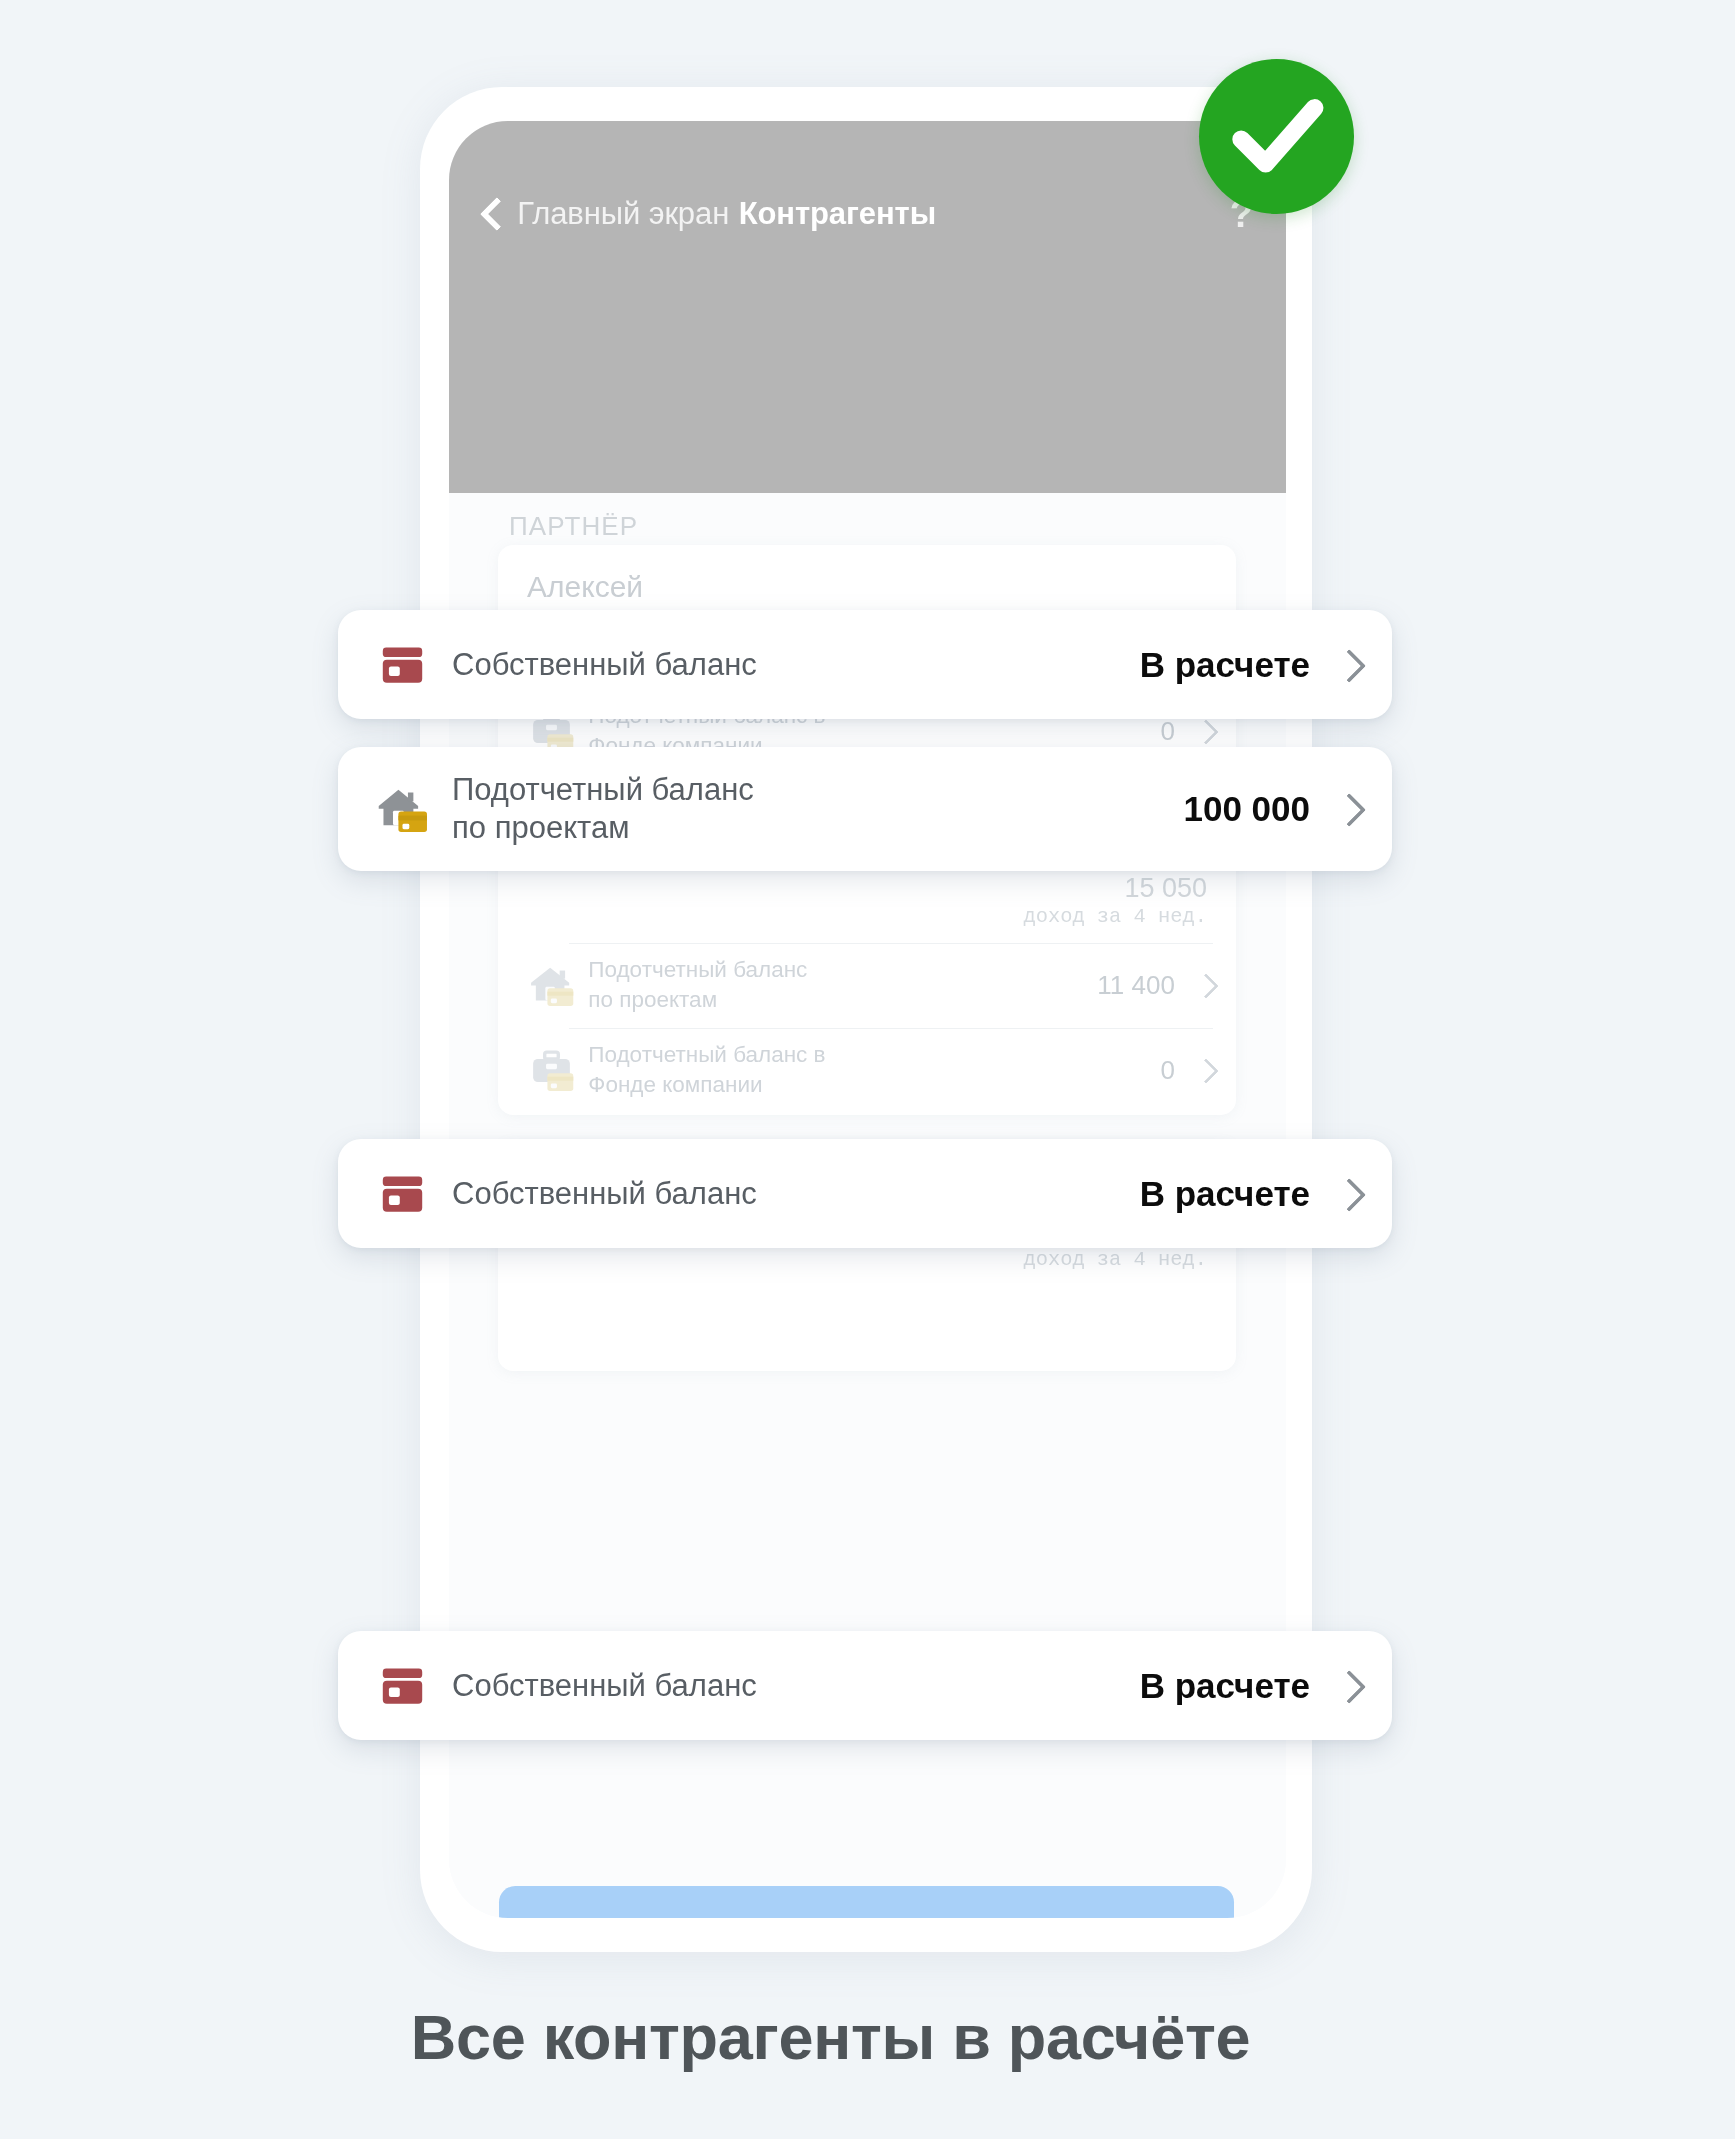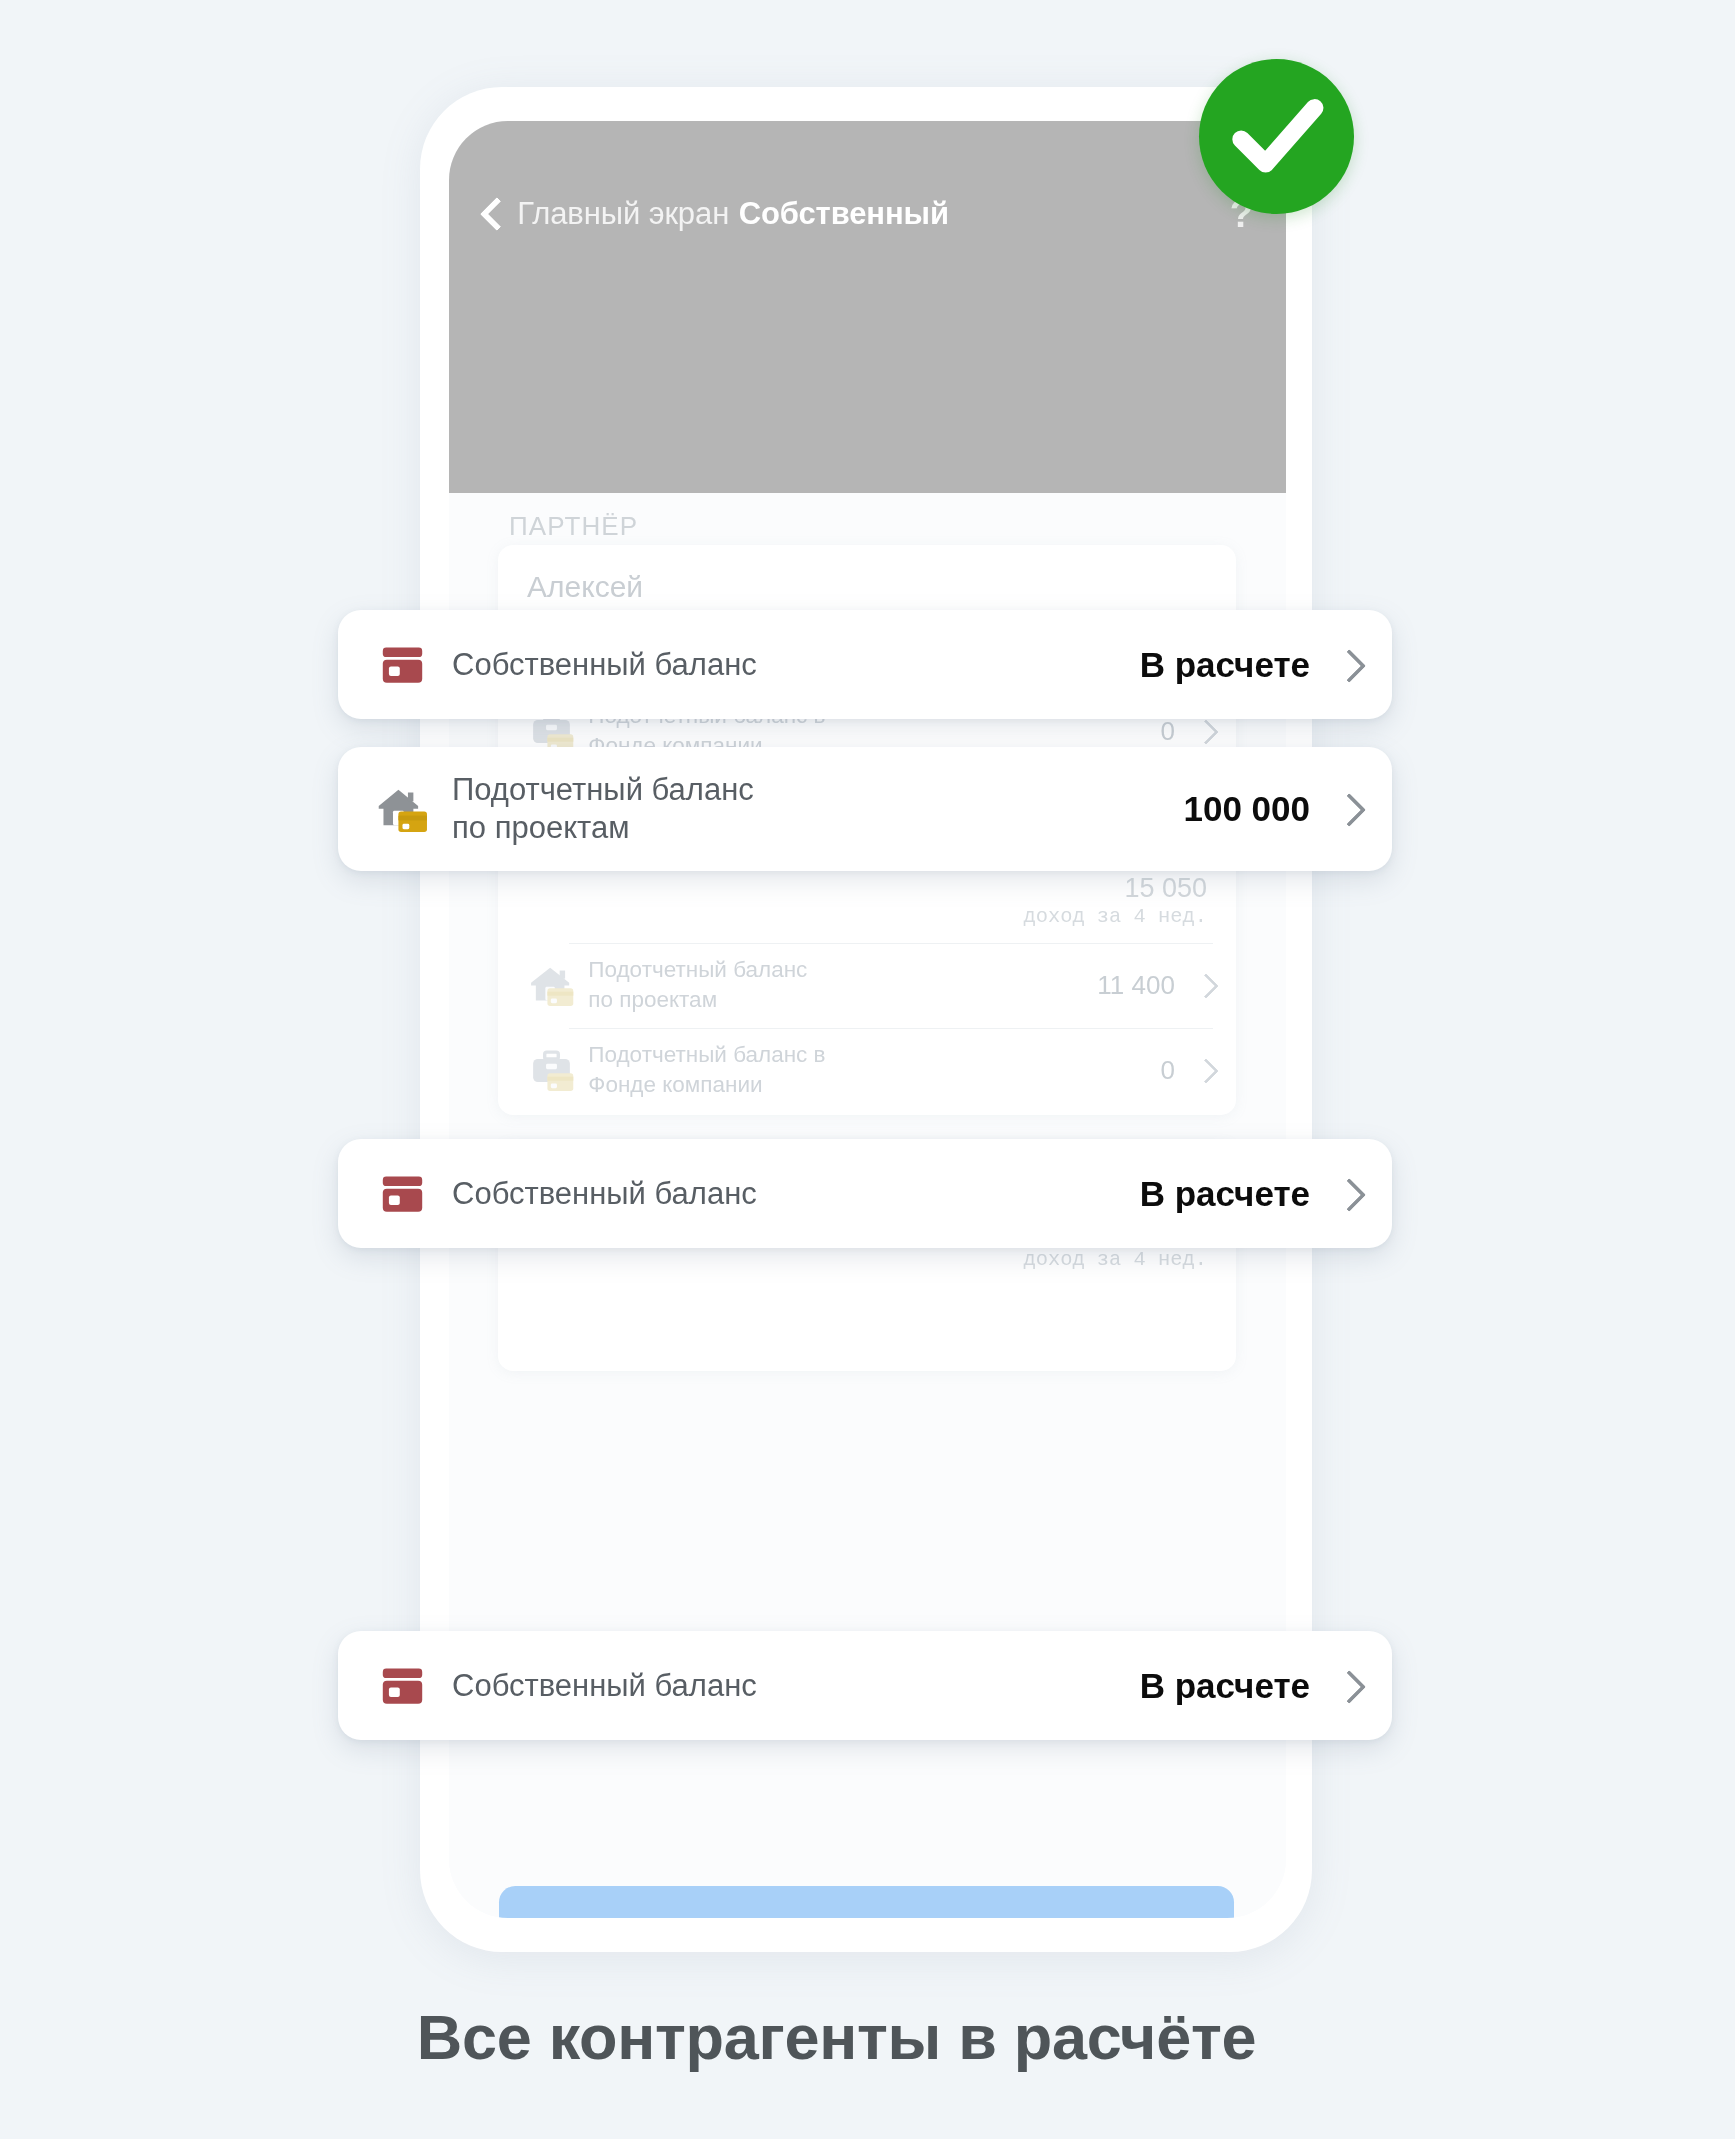--- a/index.html
+++ b/index.html
@@ -256,41 +256,41 @@
     width: 155px; height: 155px;
     border-radius: 50%;
     background: #24a521;
     box-shadow: 0 4.1px 15px rgba(30,140,30,0.22);
   }
   .check-badge svg { position:absolute; left:0; top:0; }
 
   
   .caption {
     position: absolute;
-    left: 8px; top: 2001px; width: 1657px;
+    left: 2px; top: 2001px; width: 1657px;
     text-align: center;
     font-size: 63px;
     font-weight: bold;
     color: #4f5559;
     letter-spacing: -0.3px;
   }
 </style>
 </head>
 <body>
 
 <div class="canvas">
 
   <div class="phone">
     <div class="phone-screen">
 
       <div class="nav-area">
         <div class="nav-bar">
           <span class="back-chevron"></span>
           <span class="nav-crumb">Главный экран</span>
-          <span class="nav-title">Собственный</span>
+          <span class="nav-title">Контрагенты</span>
           <span class="nav-help">?</span>
         </div>
       </div>
 
       <div class="list-body">
 
         <div class="section-label" style="top:17.7px">ПАРТНЁР</div>
 
         <div class="contact-card" style="top:52px; height:229px;">
           <div class="contact-name">Алексей</div>

